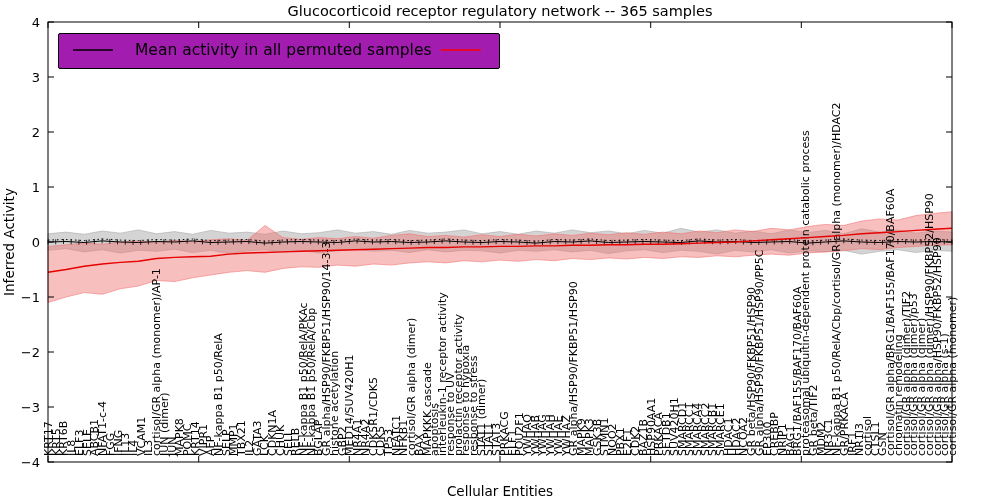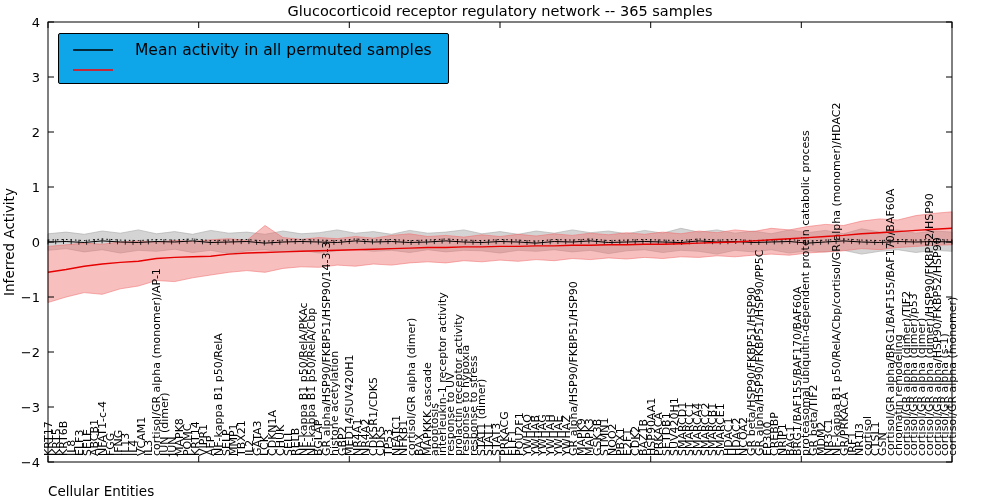--- a/index.html
+++ b/index.html
@@ -3,23 +3,23 @@
 <meta charset="utf-8">
 <style>
   html,body{margin:0;padding:0;background:#fff;}
   .page{position:relative;width:1000px;height:500px;background:#ffffff;
         font-family:"DejaVu Sans","Liberation Sans",sans-serif;color:#000;overflow:hidden;}
   .title{position:absolute;top:3px;left:48px;width:904px;text-align:center;
          font-size:14.5px;white-space:nowrap;}
   .ylabel-wrap{position:absolute;left:0px;top:0;height:484px;width:18px;
                display:flex;align-items:center;justify-content:center;}
   .ylabel-wrap span{transform:rotate(-90deg);white-space:nowrap;font-size:13.5px;}
-  .xlabel{position:absolute;bottom:1px;left:48px;width:904px;font-size:13.5px;}
-  .legend{position:absolute;left:58px;top:33px;border:1px solid #000;background:#0ea5e9;
-          border-radius:2px;padding:7px 16px 9px 12px;display:flex;flex-direction:column;gap:7px;}
+  .xlabel{position:absolute;bottom:1px;left:48px;width:904px;text-align:center;font-size:13.5px;}
+  .legend{position:absolute;left:58px;top:33px;border:1px solid #000;background:#a21caf;
+          border-radius:2px;padding:7px 16px 9px 12px;display:flex;flex-direction:row;gap:7px;}
   .legend-row{display:flex;align-items:center;gap:20px;font-size:15.5px;white-space:nowrap;}
   svg{display:block;}
   #plot-svg{position:absolute;left:0;top:0;}
   #plot-svg text{font-family:"DejaVu Sans","Liberation Sans",sans-serif;}
 </style>
 </head>
 <body>
 
 <div class="page">
   <div class="title">Glucocorticoid receptor regulatory network -- 365 samples</div>

